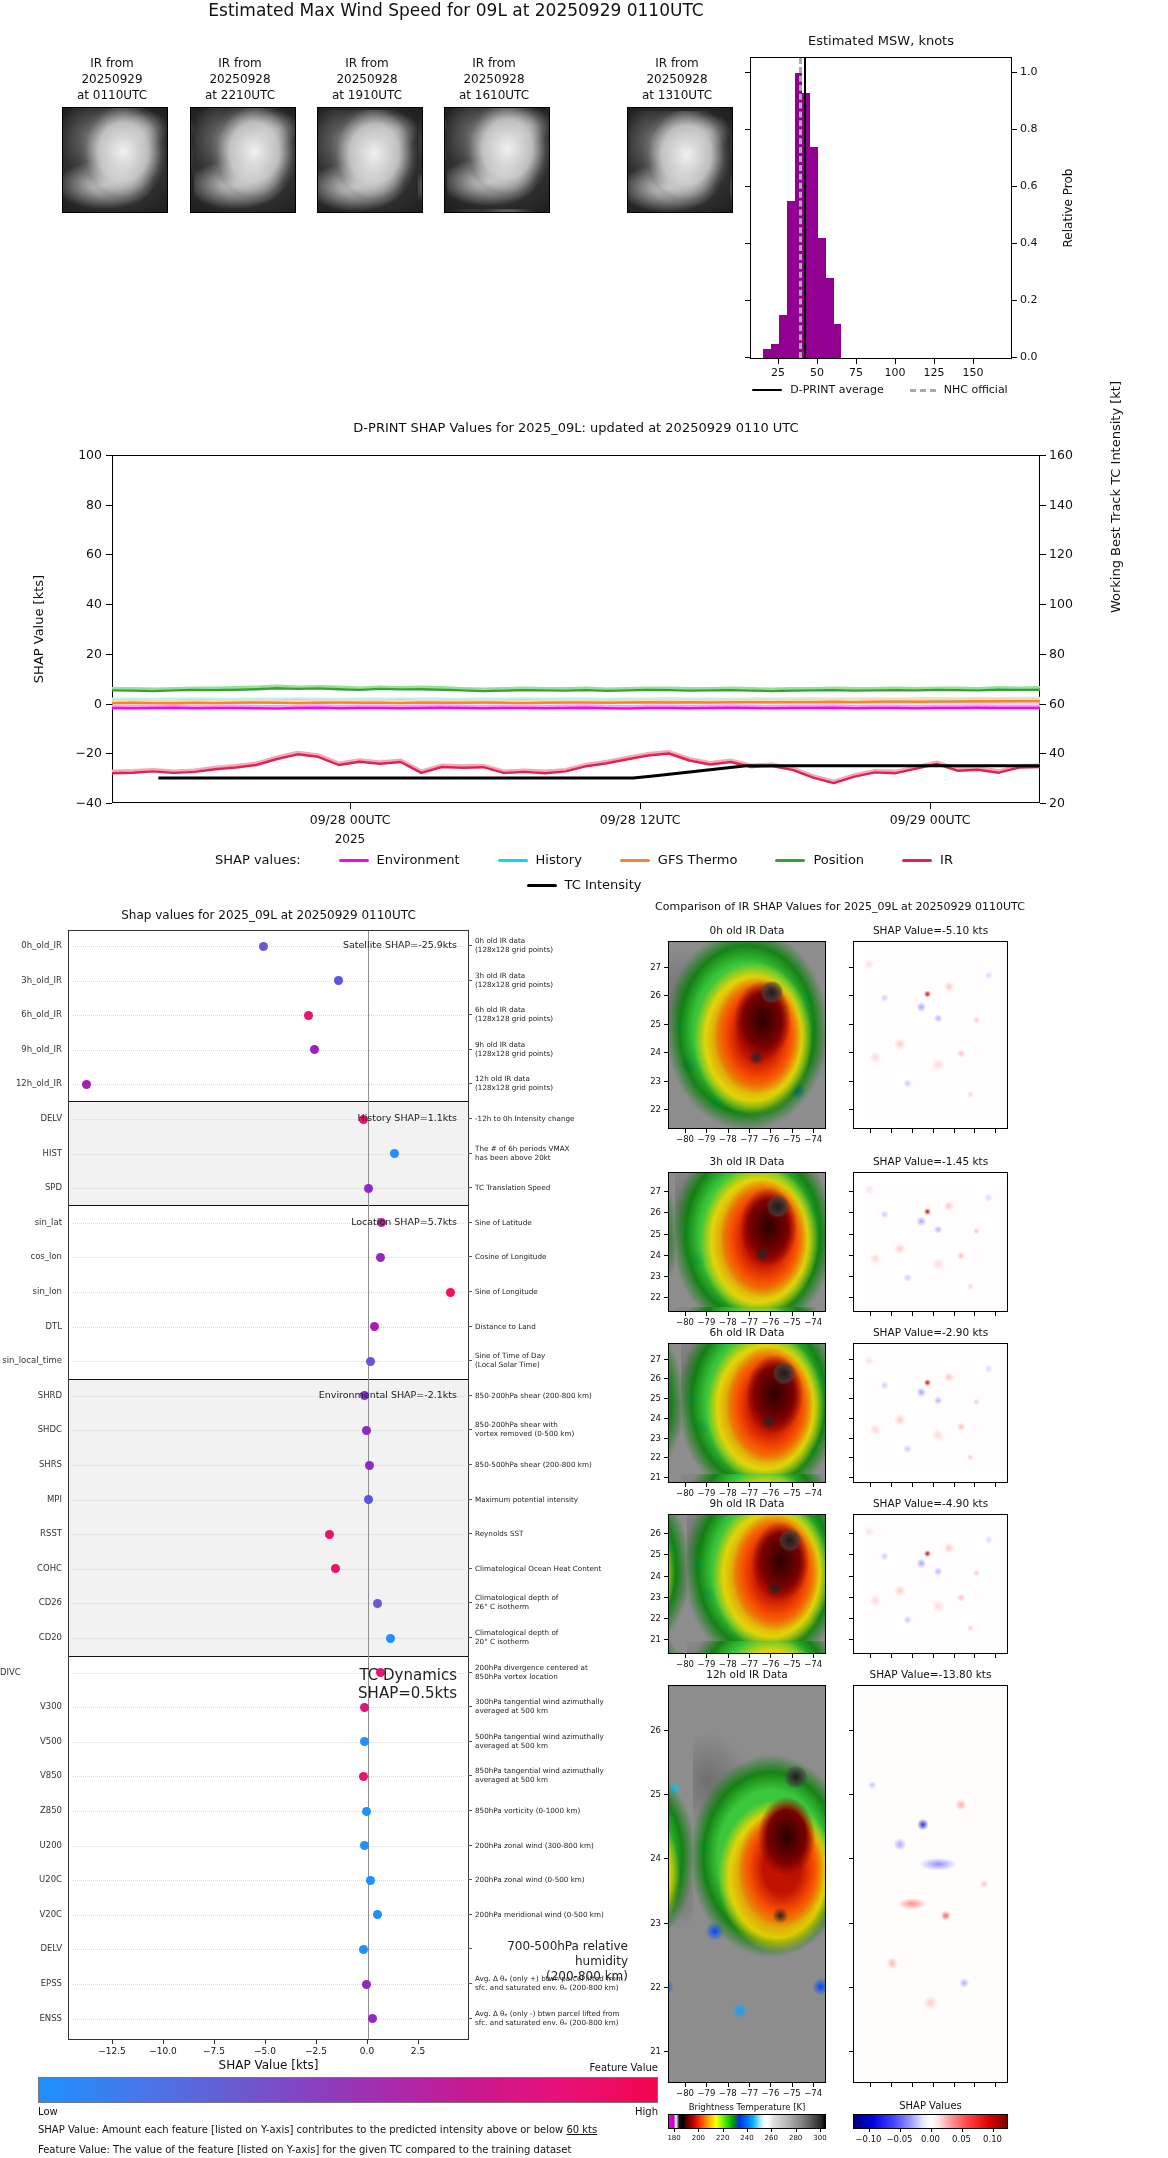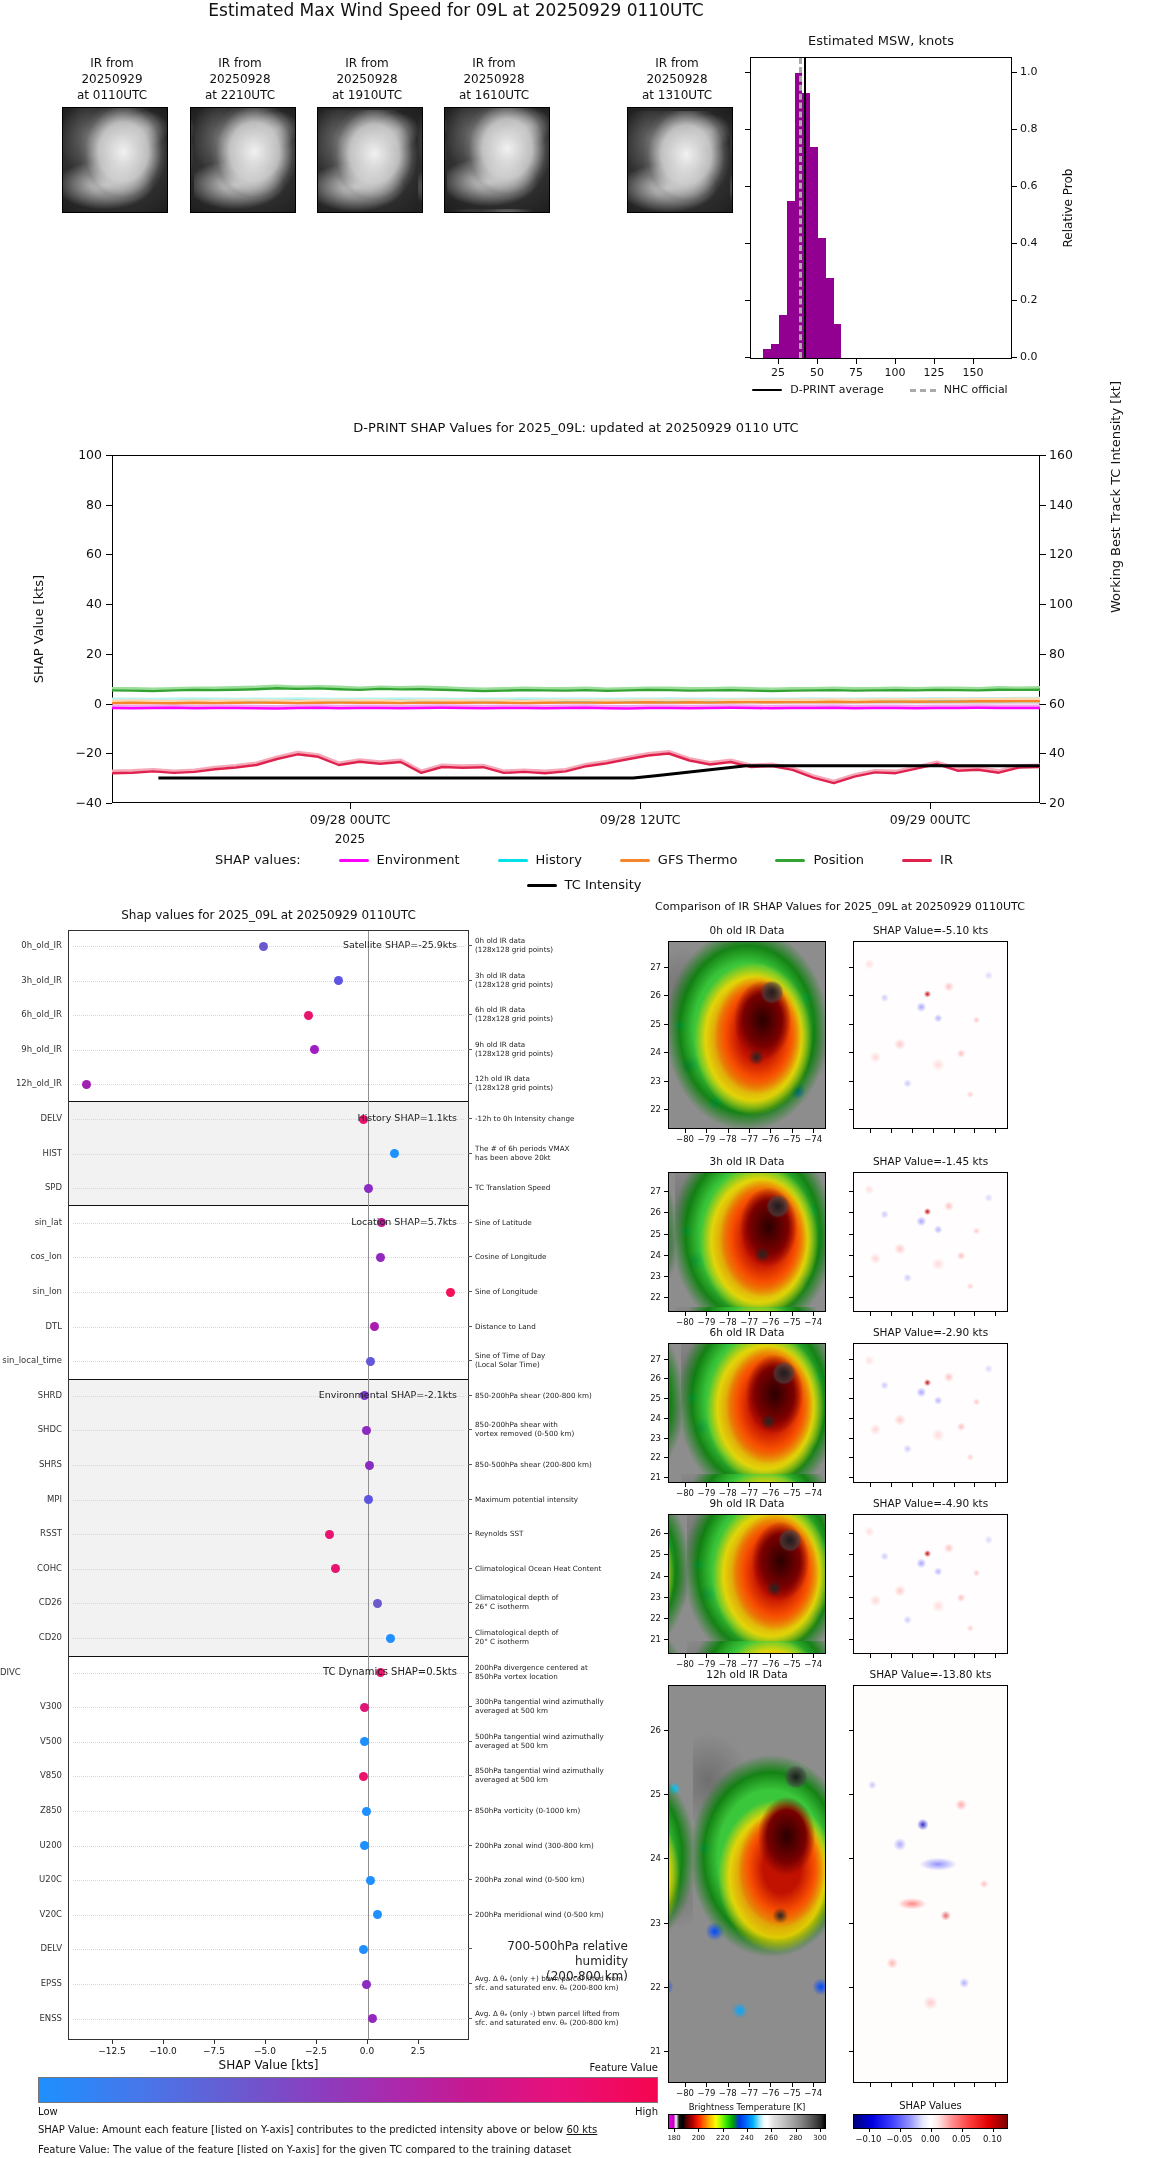--- a/index.html
+++ b/index.html
@@ -426,21 +426,21 @@
     <div class="t7 pre" style="position: absolute; left: 475px; top: 1974px; width: 150px; font-size: 7.2px; color: rgb(34, 34, 34);">Avg. Δ θₑ (only +) btwn parcel lifted from
 sfc. and saturated env. θₑ (200-800 km)</div>
     <div style="position: absolute; left: 0px; top: 2012.6px; width: 62px; text-align: right; font-size: 8.5px; color: rgb(51, 51, 51);">ENSS</div>
     <div style="position: absolute; left: 468px; top: 2017.6px; width: 4px; height: 1px; background: rgb(85, 85, 85);"></div>
     <div class="t7 pre" style="position: absolute; left: 475px; top: 2008.6px; width: 150px; font-size: 7.2px; color: rgb(34, 34, 34);">Avg. Δ θₑ (only -) btwn parcel lifted from
 sfc. and saturated env. θₑ (200-800 km)</div>
     <div style="position: absolute; left: 287px; top: 939px; width: 170px; text-align: right; font-size: 9.5px; color: rgb(34, 34, 34);">Satellite SHAP=-25.9kts</div>
     <div style="position: absolute; left: 287px; top: 1112px; width: 170px; text-align: right; font-size: 9.5px; color: rgb(34, 34, 34);">History SHAP=1.1kts</div>
     <div style="position: absolute; left: 287px; top: 1215.8px; width: 170px; text-align: right; font-size: 9.5px; color: rgb(34, 34, 34);">Location SHAP=5.7kts</div>
     <div style="position: absolute; left: 287px; top: 1388.8px; width: 170px; text-align: right; font-size: 9.5px; color: rgb(34, 34, 34);">Environmental SHAP=-2.1kts</div>
-    <div style="position: absolute; left: 287px; top: 1665.6px; width: 170px; text-align: right; font-size: 10px; color: rgb(34, 34, 34);">TC Dynamics SHAP=0.5kts</div>
+    <div style="position: absolute; left: 287px; top: 1665.6px; width: 170px; text-align: right; font-size: 15px; color: rgb(34, 34, 34);">TC Dynamics SHAP=0.5kts</div>
     <div style="position: absolute; left: 112px; top: 2040px; width: 1px; height: 4px; background: rgb(51, 51, 51);"></div>
     <div style="position: absolute; left: 92px; top: 2046px; width: 40px; text-align: center; font-size: 9px;">−12.5</div>
     <div style="position: absolute; left: 163px; top: 2040px; width: 1px; height: 4px; background: rgb(51, 51, 51);"></div>
     <div style="position: absolute; left: 143px; top: 2046px; width: 40px; text-align: center; font-size: 9px;">−10.0</div>
     <div style="position: absolute; left: 214px; top: 2040px; width: 1px; height: 4px; background: rgb(51, 51, 51);"></div>
     <div style="position: absolute; left: 194px; top: 2046px; width: 40px; text-align: center; font-size: 9px;">−7.5</div>
     <div style="position: absolute; left: 265px; top: 2040px; width: 1px; height: 4px; background: rgb(51, 51, 51);"></div>
     <div style="position: absolute; left: 245px; top: 2046px; width: 40px; text-align: center; font-size: 9px;">−5.0</div>
     <div style="position: absolute; left: 316px; top: 2040px; width: 1px; height: 4px; background: rgb(51, 51, 51);"></div>
     <div style="position: absolute; left: 296px; top: 2046px; width: 40px; text-align: center; font-size: 9px;">−2.5</div>

